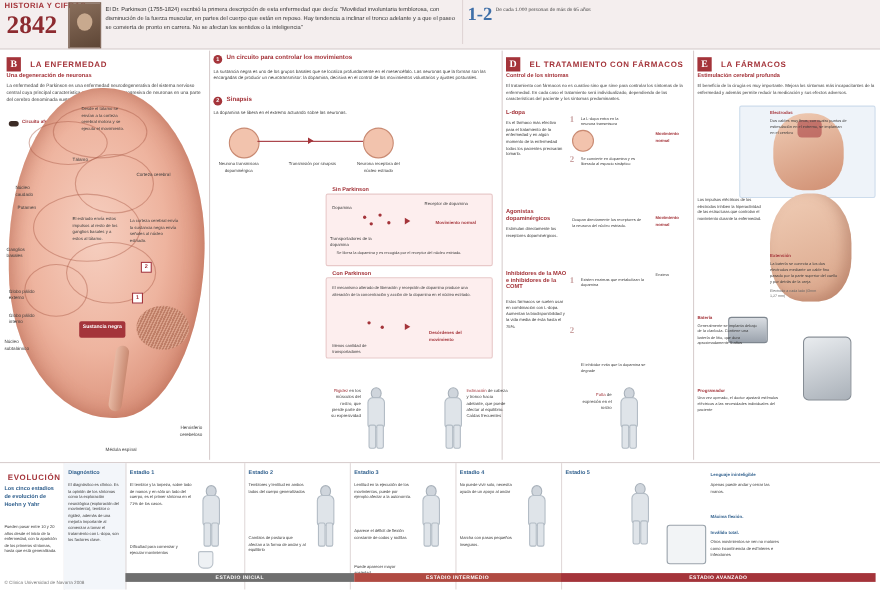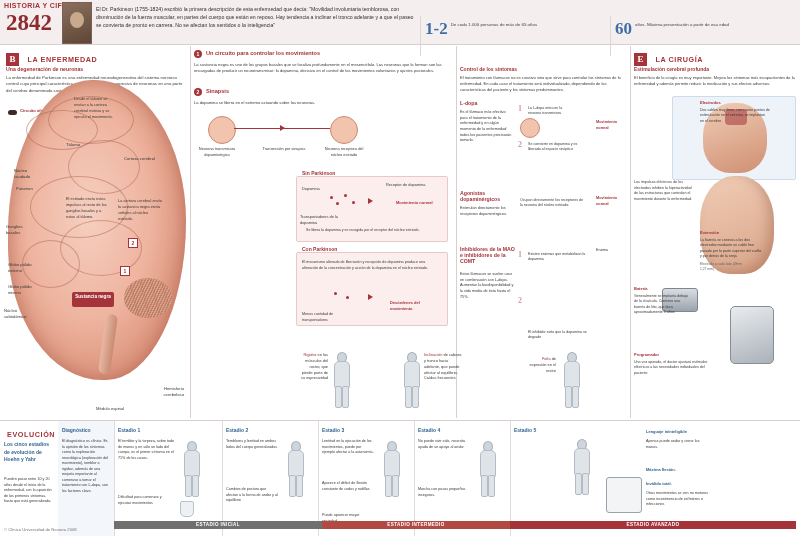--- a/index.html
+++ b/index.html
@@ -14,21 +14,21 @@
   .page{position:relative;width:800px;height:536px;background:#fff;}
 
   
   .topbar{position:absolute;left:0;top:0;width:800px;height:44px;background:#f4eeee;border-bottom:1px solid #d8cfcf;}
   .hist-label{position:absolute;left:4px;top:2px;font-size:7px;font-weight:bold;color:#a4343a;letter-spacing:.4px;}
   .hist-year{position:absolute;left:6px;top:10px;font-size:23px;font-weight:bold;color:#8d2b30;font-family:"Liberation Serif",serif;}
   .hist-portrait{position:absolute;left:62px;top:2px;width:28px;height:40px;background:linear-gradient(160deg,#8a6f5c,#5e4636);border:1px solid #7a6050;}
   .hist-portrait:after{content:"";position:absolute;left:7px;top:9px;width:14px;height:16px;border-radius:50%;background:#c8a98e;}
   .hist-text{position:absolute;left:96px;top:5px;width:320px;font-size:5.2px;line-height:1.55;color:#333;}
 
-  .figbar{position:absolute;left:420px;top:16px;width:380px;height:40px;display:flex;justify-content:center;}
+  .figbar{position:absolute;left:420px;top:0;width:380px;height:40px;display:flex;justify-content:center;}
   .fig{position:relative;flex:1;padding:4px 3px 0 4px;border-left:1px solid #e0d5d5;}
   .fig .num{font-size:17px;font-weight:bold;color:#3f6fa8;font-family:"Liberation Serif",serif;line-height:1;}
   .fig .cap{font-size:4.4px;line-height:1.45;color:#444;margin-top:2px;}
   .fig .inline{display:flex;align-items:flex-start;gap:3px;}
 
   
   .sect-letter{display:inline-block;width:13px;height:13px;line-height:13px;text-align:center;background:#a4343a;color:#fff;font-size:9px;font-weight:bold;vertical-align:middle;font-family:"Liberation Serif",serif;}
   .sect-title{display:inline-block;margin-left:4px;font-size:7.2px;font-weight:bold;color:#a4343a;letter-spacing:.6px;vertical-align:middle;}
   .hdr{position:absolute;}
 
@@ -108,26 +108,20 @@
     <div class="hist-portrait"></div>
     <div class="hist-text">El Dr. Parkinson (1755-1824) escribió la primera descripción de esta enfermedad que decía: "Movilidad involuntaria temblorosa, con disminución de la fuerza muscular, en partes del cuerpo que están en reposo. Hay tendencia a inclinar el tronco adelante y a que el paseo se convierta de pronto en carrera. No se afectan los sentidos o la inteligencia"</div>
 
     <div class="figbar">
       <div class="fig">
         <div class="inline">
           <div class="num">1-2</div>
           <div class="cap">De cada 1.000 personas de más de 65 años</div>
         </div>
       </div>
-      <div class="fig">
-        <div class="inline">
-          <div class="num">60</div>
-          <div class="cap">años. Máxima presentación a partir de esa edad</div>
-        </div>
-      </div>
     </div>
   </div>
 
   <div class="divider-v" style="left:190px;top:46px;height:372px;"></div>
   <div class="divider-v" style="left:456px;top:46px;height:372px;"></div>
   <div class="divider-v" style="left:630px;top:46px;height:372px;"></div>
 
   <div class="hdr" style="left:6px;top:50px;">
     <span class="sect-letter">B</span>
     <span class="sect-title">LA ENFERMEDAD</span>
@@ -233,20 +227,24 @@
   </div>
   <div class="t" style="left:424px;top:352px;width:40px;font-size:3.9px;">
     <span class="b" style="color:#a4343a;">Inclinación</span>
     <span>de cabeza y tronco hacia adelante, que puede afectar al equilibrio. Caídas frecuentes</span>
   </div>
   <div class="t" style="left:528px;top:356px;width:28px;font-size:3.9px;text-align:right;">
     <span class="b" style="color:#a4343a;">Falta</span>
     <span>de expresión en el rostro</span>
   </div>
 
+  <div class="hdr" style="left:460px;top:50px;">
+    <span class="sect-letter">D</span>
+    <span class="sect-title">EL TRATAMIENTO CON FÁRMACOS</span>
+  </div>
   <div class="t b" style="left:460px;top:66px;color:#a4343a;font-size:5px;">Control de los síntomas</div>
   <div class="t" style="left:460px;top:75px;width:166px;font-size:4px;">El tratamiento con fármacos no es curativo sino que sirve para controlar los síntomas de la enfermedad. En cada caso el tratamiento será individualizado, dependiendo de las características del paciente y los síntomas predominantes.</div>
 
   <div class="drug-h" style="left:460px;top:100px;">L-dopa</div>
   <div class="t" style="left:460px;top:110px;width:52px;font-size:3.8px;">Es el fármaco más efectivo para el tratamiento de la enfermedad y en algún momento de la enfermedad todos los pacientes precisarán tomarlo.</div>
   <div class="smallnum" style="left:518px;top:104px;">1</div>
   <div class="t" style="left:528px;top:106px;width:44px;font-size:3.6px;">La L-dopa entra en la neurona transmisora</div>
   <div class="smallnum" style="left:518px;top:140px;">2</div>
   <div class="t" style="left:528px;top:142px;width:56px;font-size:3.6px;">Se convierte en dopamina y es liberada al espacio sináptico</div>
   <div class="neuron" style="left:520px;top:118px;width:18px;height:18px;"></div>
@@ -260,21 +258,21 @@
   <div class="drug-h" style="left:460px;top:246px;width:58px;">Inhibidores de la MAO e inhibidores de la COMT</div>
   <div class="t" style="left:460px;top:272px;width:54px;font-size:3.8px;">Estos fármacos se suelen usar en combinación con L-dopa. Aumentan la biodisponibilidad y la vida media de ésta hasta el 75%.</div>
   <div class="smallnum" style="left:518px;top:250px;">1</div>
   <div class="t" style="left:528px;top:252px;width:58px;font-size:3.6px;">Existen enzimas que metabolizan la dopamina</div>
   <div class="t" style="left:596px;top:248px;font-size:3.6px;">Enzima</div>
   <div class="smallnum" style="left:518px;top:296px;">2</div>
   <div class="t" style="left:528px;top:330px;width:72px;font-size:3.6px;">El inhibidor evita que la dopamina se degrade</div>
 
   <div class="hdr" style="left:634px;top:50px;">
     <span class="sect-letter">E</span>
-    <span class="sect-title">LA CIRUGÍA</span>
+    <span class="sect-title">LA FÁRMACOS</span>
   </div>
   <div class="t b" style="left:634px;top:66px;color:#a4343a;font-size:5px;">Estimulación cerebral profunda</div>
   <div class="t" style="left:634px;top:75px;width:162px;font-size:4px;">El beneficio de la cirugía es muy importante. Mejora los síntomas más incapacitantes de la enfermedad y además permite reducir la medicación y sus efectos adversos.</div>
 
   <div class="bluebox" style="left:672px;top:96px;width:122px;height:82px;">
     <div style="position:absolute;left:30px;top:6px;width:64px;height:70px;border-radius:46% 46% 42% 42%;background:linear-gradient(160deg,#f0cdb6,#d08f72);"></div>
     <div style="position:absolute;left:52px;top:12px;width:22px;height:16px;background:#a4343a;opacity:.55;border-radius:4px;"></div>
   </div>
   <div class="t b" style="left:700px;top:100px;font-size:4px;color:#a4343a;">Electrodos</div>
   <div class="t" style="left:700px;top:108px;width:70px;font-size:3.6px;">Dos cables muy finos, con cuatro puntos de estimulación en el extremo, se implantan en el cerebro</div>

